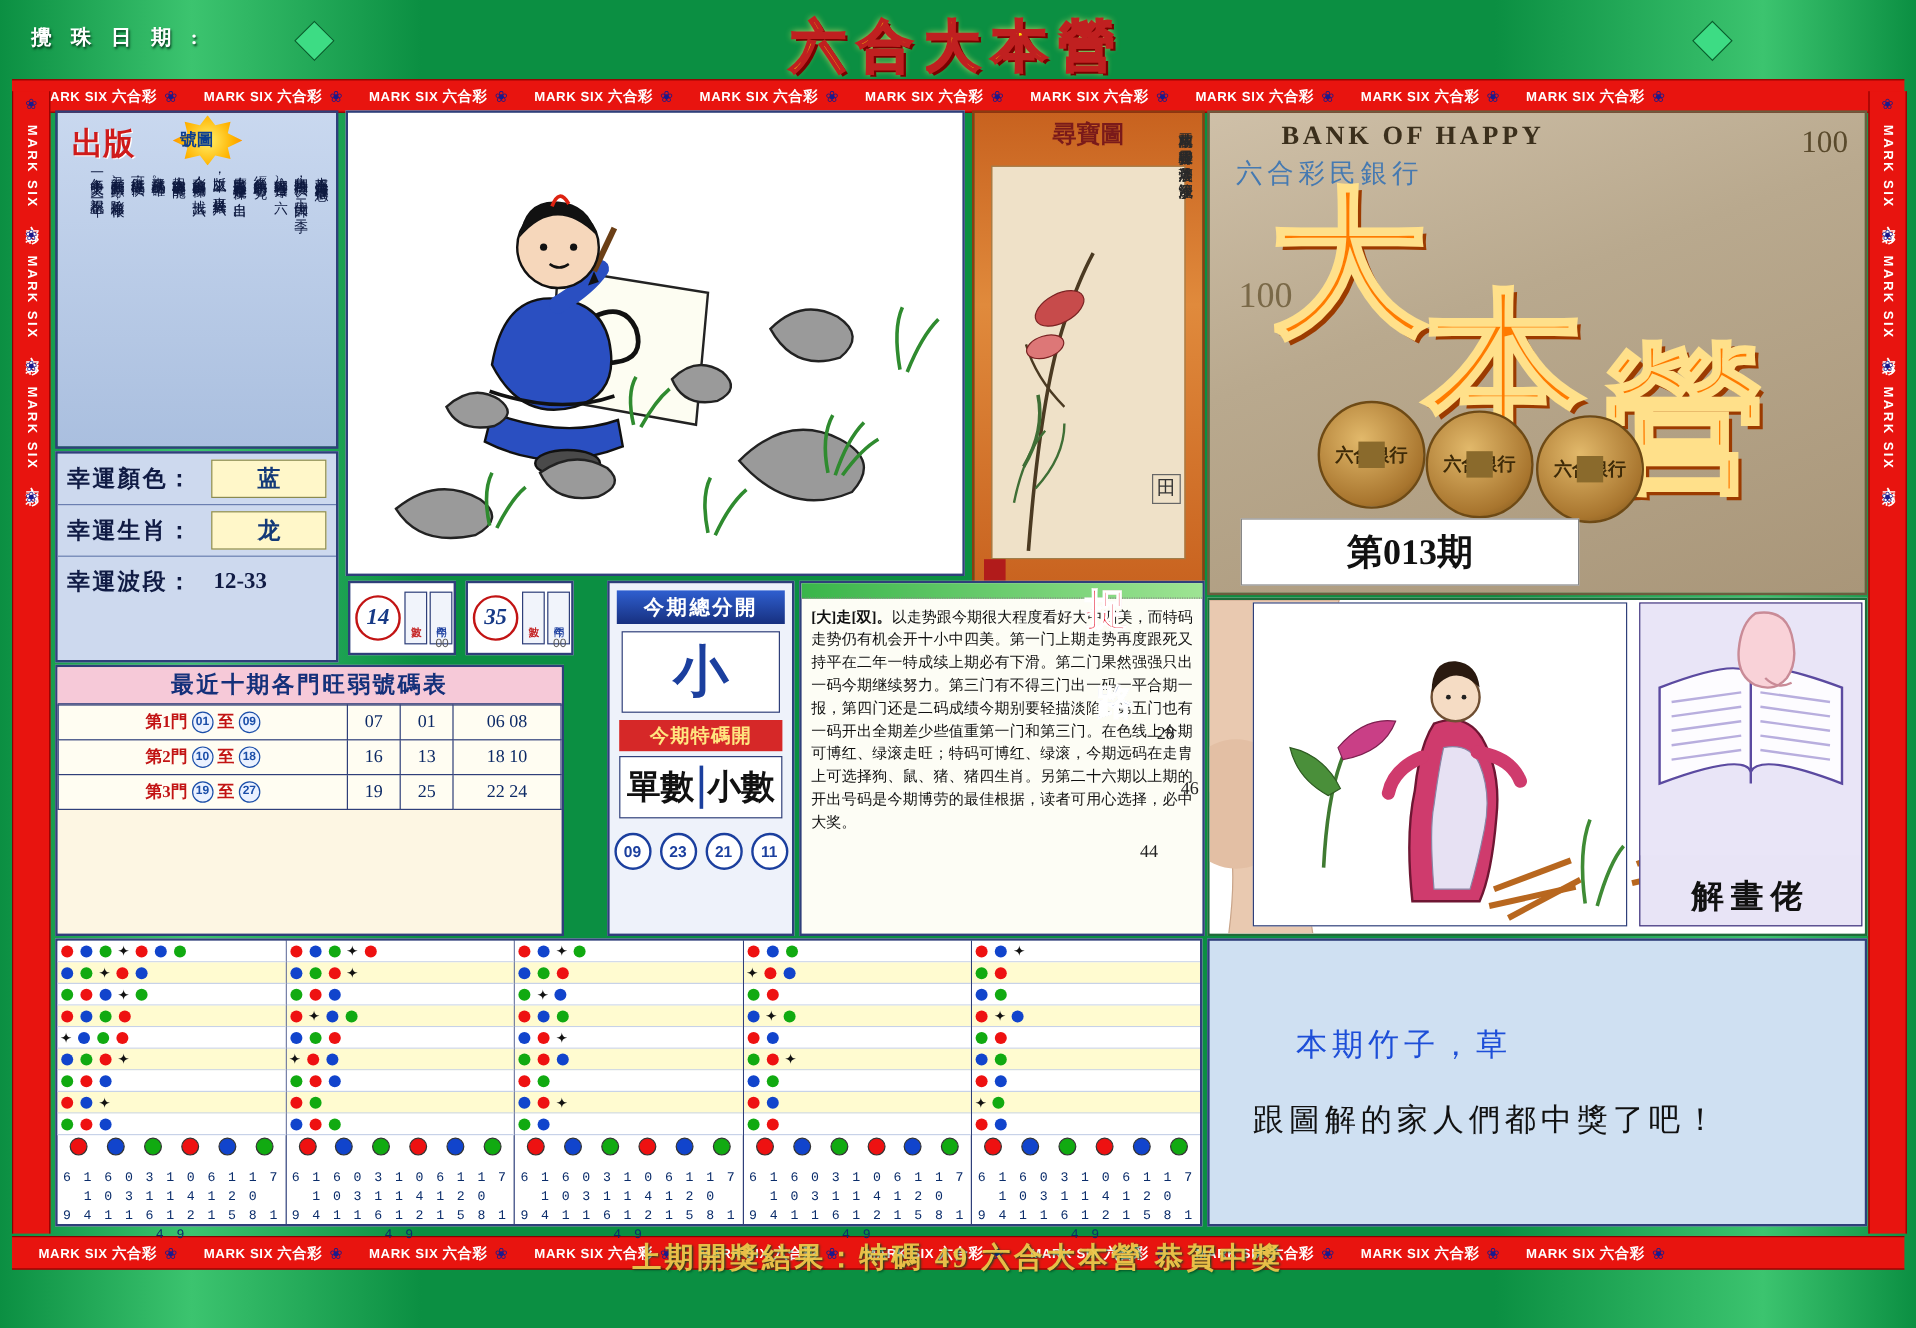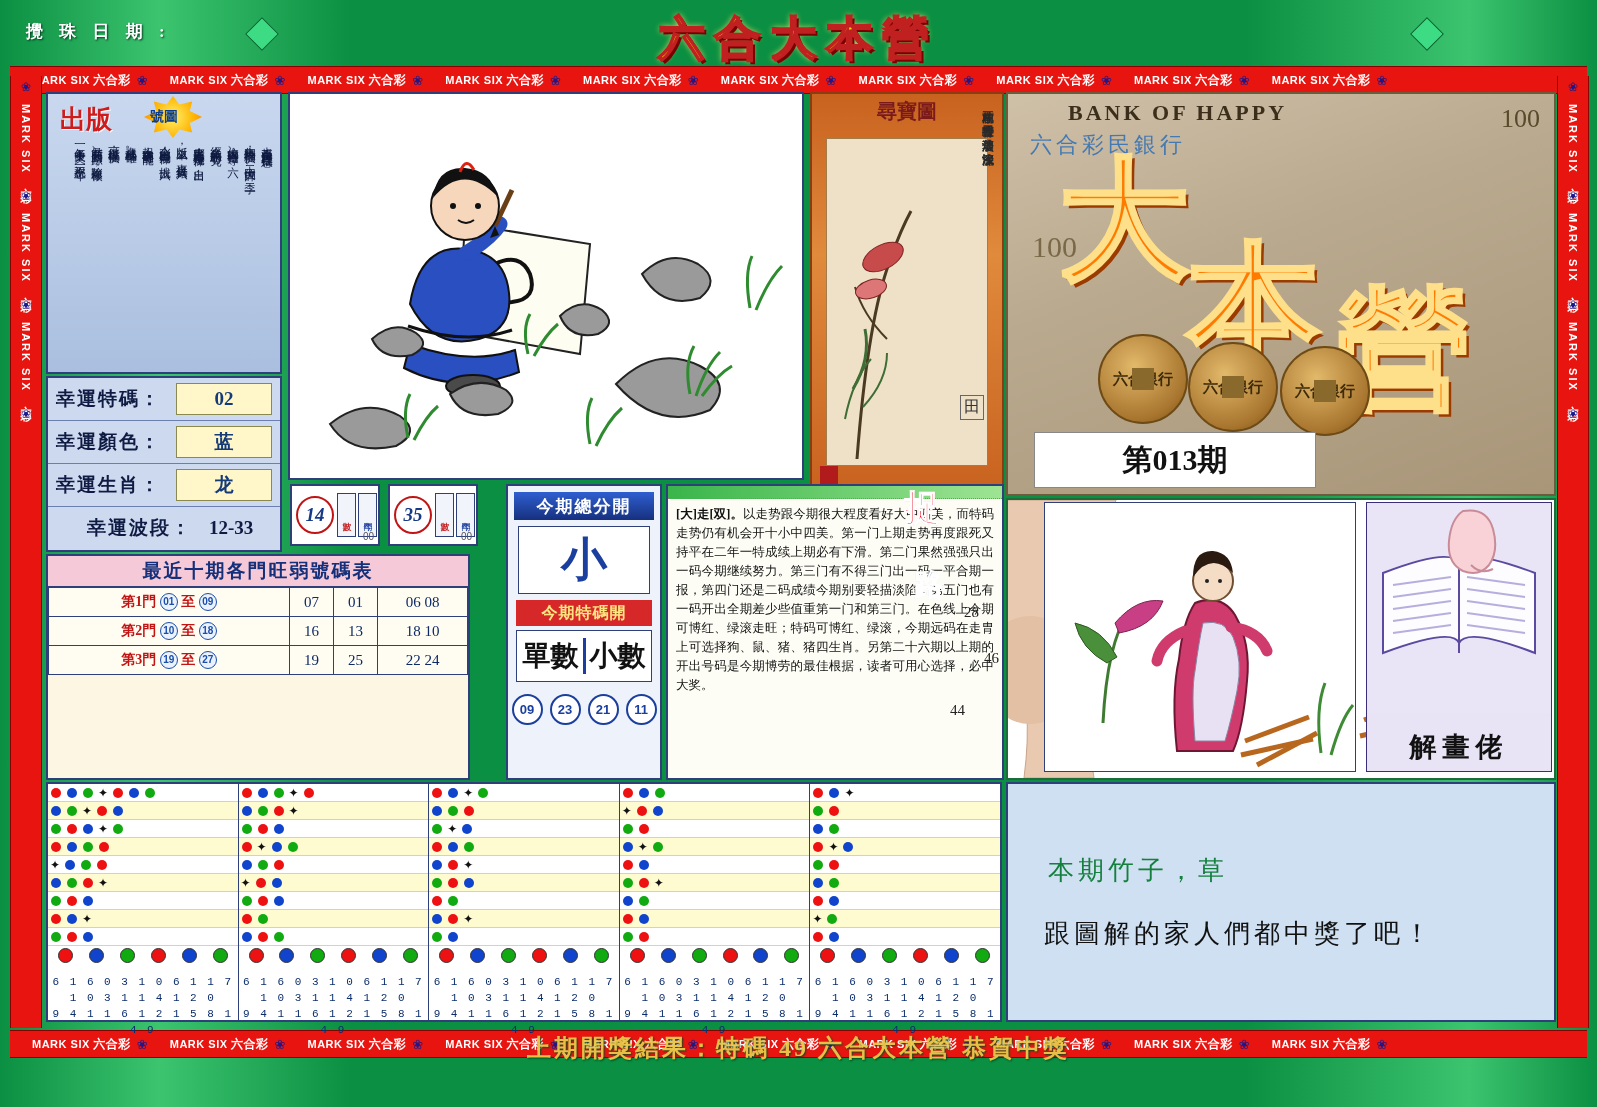--- a/index.html
+++ b/index.html
@@ -92,21 +92,21 @@
     color:#0e1a40;letter-spacing:1px;height:222px;
   }
   
   .lucky{
     position:absolute;left:2px;top:288px;width:232px;height:172px;
     border:2px solid #2f3f7a;background:#cdd9ee;
   }
   .lucky-row{
     display:flex;align-items:center;height:42px;border-bottom:1px solid #6a7fb0;
   }
-  .lucky-row:last-child{border-bottom:none;padding-left:31px;}
+  .lucky-row:last-child{border-bottom:none;}
   .lucky-label{
     width:120px;font-family:"Liberation Serif", serif;font-size:19px;font-weight:bold;
     color:#101b44;padding-left:8px;letter-spacing:2px;
   }
   .lucky-val{
     flex:1;height:30px;margin-right:8px;background:#fff7c9;border:1px solid #8a8a50;
     display:flex;align-items:center;justify-content:center;
     font-size:19px;color:#143a78;font-weight:bold;font-family:"Liberation Serif", serif;
   }
   .lucky-row.band .lucky-label{width:122px;}
@@ -338,21 +338,21 @@
   .mball{
     width:13px;height:13px;border-radius:50%;display:inline-block;border:1px solid #333;
   }
   
   .note2{
     position:absolute;left:962px;top:694px;width:546px;height:236px;
     background:#cfe0f2;border:2px solid #2f3f7a;
     display:flex;flex-direction:column;justify-content:center;gap:28px;
     font-family:"Liberation Serif", serif;
   }
-  .note2 .l1{font-size:26px;color:#15803d;padding-left:40px;letter-spacing:4px;}
+  .note2 .l1{font-size:26px;color:#1d4ed8;padding-left:72px;letter-spacing:4px;}
   .note2 .l2{font-size:26px;color:#111;padding-left:36px;letter-spacing:4px;}
   .bottom-text{
     position:absolute;left:0;top:1032px;width:1597px;text-align:center;
     font-family:"Liberation Serif", serif;font-size:24px;font-weight:bold;color:#e8c84a;
     text-shadow:1px 1px 2px #004b22;letter-spacing:3px;opacity:.95;
   }
 </style>
 </head>
 <body>
 
@@ -489,24 +489,20 @@
         <div class="pub-col">合彩的出碼規律，找出六</div>
         <div class="pub-col">報內容準確的可能，</div>
         <div class="pub-col">真武秘碼準確。</div>
         <div class="pub-col">可能爆碼提供，</div>
         <div class="pub-col">君能在新的跟踪、除彩像根，</div>
         <div class="pub-col">一年多中大獎！祝您不一年</div>
       </div>
     </div>
 
     <div class="lucky">
-      <div class="lucky-row">
-        <div class="lucky-label">幸運特碼：</div>
-        <div class="lucky-val">02</div>
-      </div>
       <div class="lucky-row">
         <div class="lucky-label">幸運顏色：</div>
         <div class="lucky-val">蓝</div>
       </div>
       <div class="lucky-row">
         <div class="lucky-label">幸運生肖：</div>
         <div class="lucky-val">龙</div>
       </div>
       <div class="lucky-row band">
         <div class="lucky-label">幸運波段：</div>

